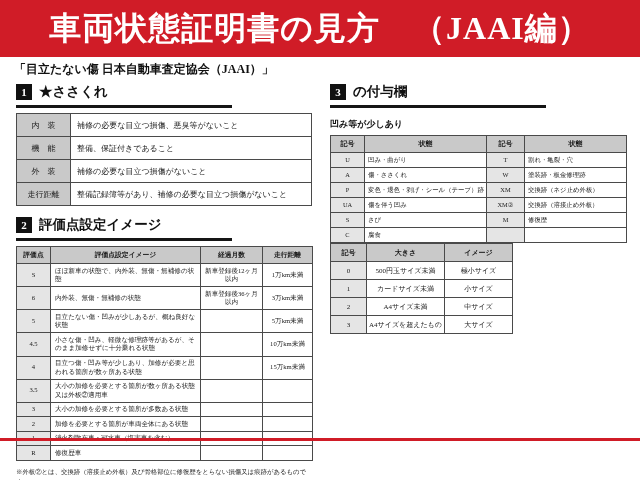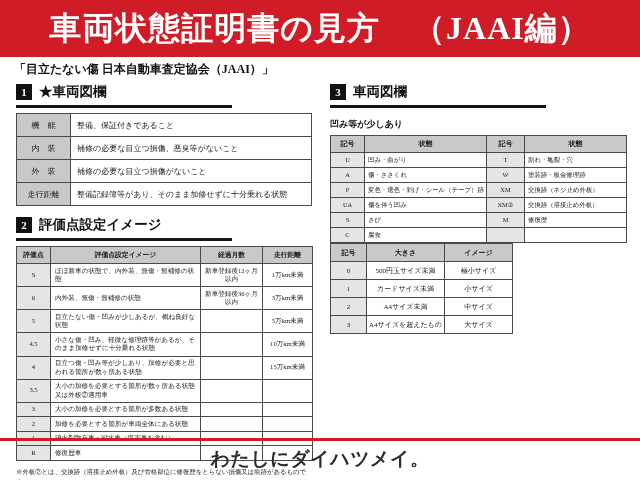--- a/index.html
+++ b/index.html
@@ -71,45 +71,45 @@
   <div class="header-bar">
     <div class="page-title">車両状態証明書の見方　（JAAI編）</div>
   </div>
 
   <div class="subtitle">「目立たない傷 日本自動車査定協会（JAAI）」</div>
 
   <div class="left-col">
 
     <div class="sec-head">
       <span class="sec-num">1</span>
-      <span class="sec-title">★車両図欄</span>
+      <span class="sec-title">★ささくれ</span>
     </div>
 
     <table class="t t1">
       <colgroup>
           <col style="width:54px">
           <col>
         </colgroup>
       <tbody>
 
       <tr>
+          <td class="cat">内　装</td>
+          <td>補修の必要な目立つ損傷、悪臭等がないこと</td>
+        </tr>
+          <tr>
           <td class="cat">機　能</td>
           <td>整備、保証付きであること</td>
         </tr>
           <tr>
-          <td class="cat">内　装</td>
-          <td>補修の必要な目立つ損傷、悪臭等がないこと</td>
-        </tr>
-          <tr>
           <td class="cat">外　装</td>
           <td>補修の必要な目立つ損傷がないこと</td>
         </tr>
           <tr>
           <td class="cat">走行距離</td>
-          <td>整備記録簿等があり、そのまま加修せずに十分乗れる状態</td>
+          <td>整備記録簿等があり、補修の必要な目立つ損傷がないこと</td>
         </tr>
         </tbody>
     </table>
 
     <div class="sec-head sec2">
       <span class="sec-num">2</span>
       <span class="sec-title">評価点設定イメージ</span>
     </div>
 
     <table class="t t2">
@@ -195,21 +195,21 @@
     <div class="notes">
       <div>※外板②とは、交換跡（溶接止め外板）及び骨格部位に修復歴をとらない損傷又は痕跡があるものです。</div>
 
     </div>
   </div>
 
   <div class="right-col">
 
     <div class="sec-head">
       <span class="sec-num">3</span>
-      <span class="sec-title">車両図欄</span>
+      <span class="sec-title">の付与欄</span>
     </div>
 
     <div class="tbl-label">凹み等が少しあり</div>
 
     <table class="t t3">
       <colgroup>
           <col style="width:34px">
           <col style="width:122px">
           <col style="width:38px">
           <col style="width:102px">
@@ -299,16 +299,15 @@
           <td>A4サイズを超えたもの</td>
           <td>大サイズ</td>
         </tr>
         </tbody>
     </table>
   </div>
 
   <div class="bottom-line"></div>
 
   <div class="footer">
-    <div class="slogan">わたしにダイハツメイ。</div>
   </div>
 
 </div>
 
 </body></html>

